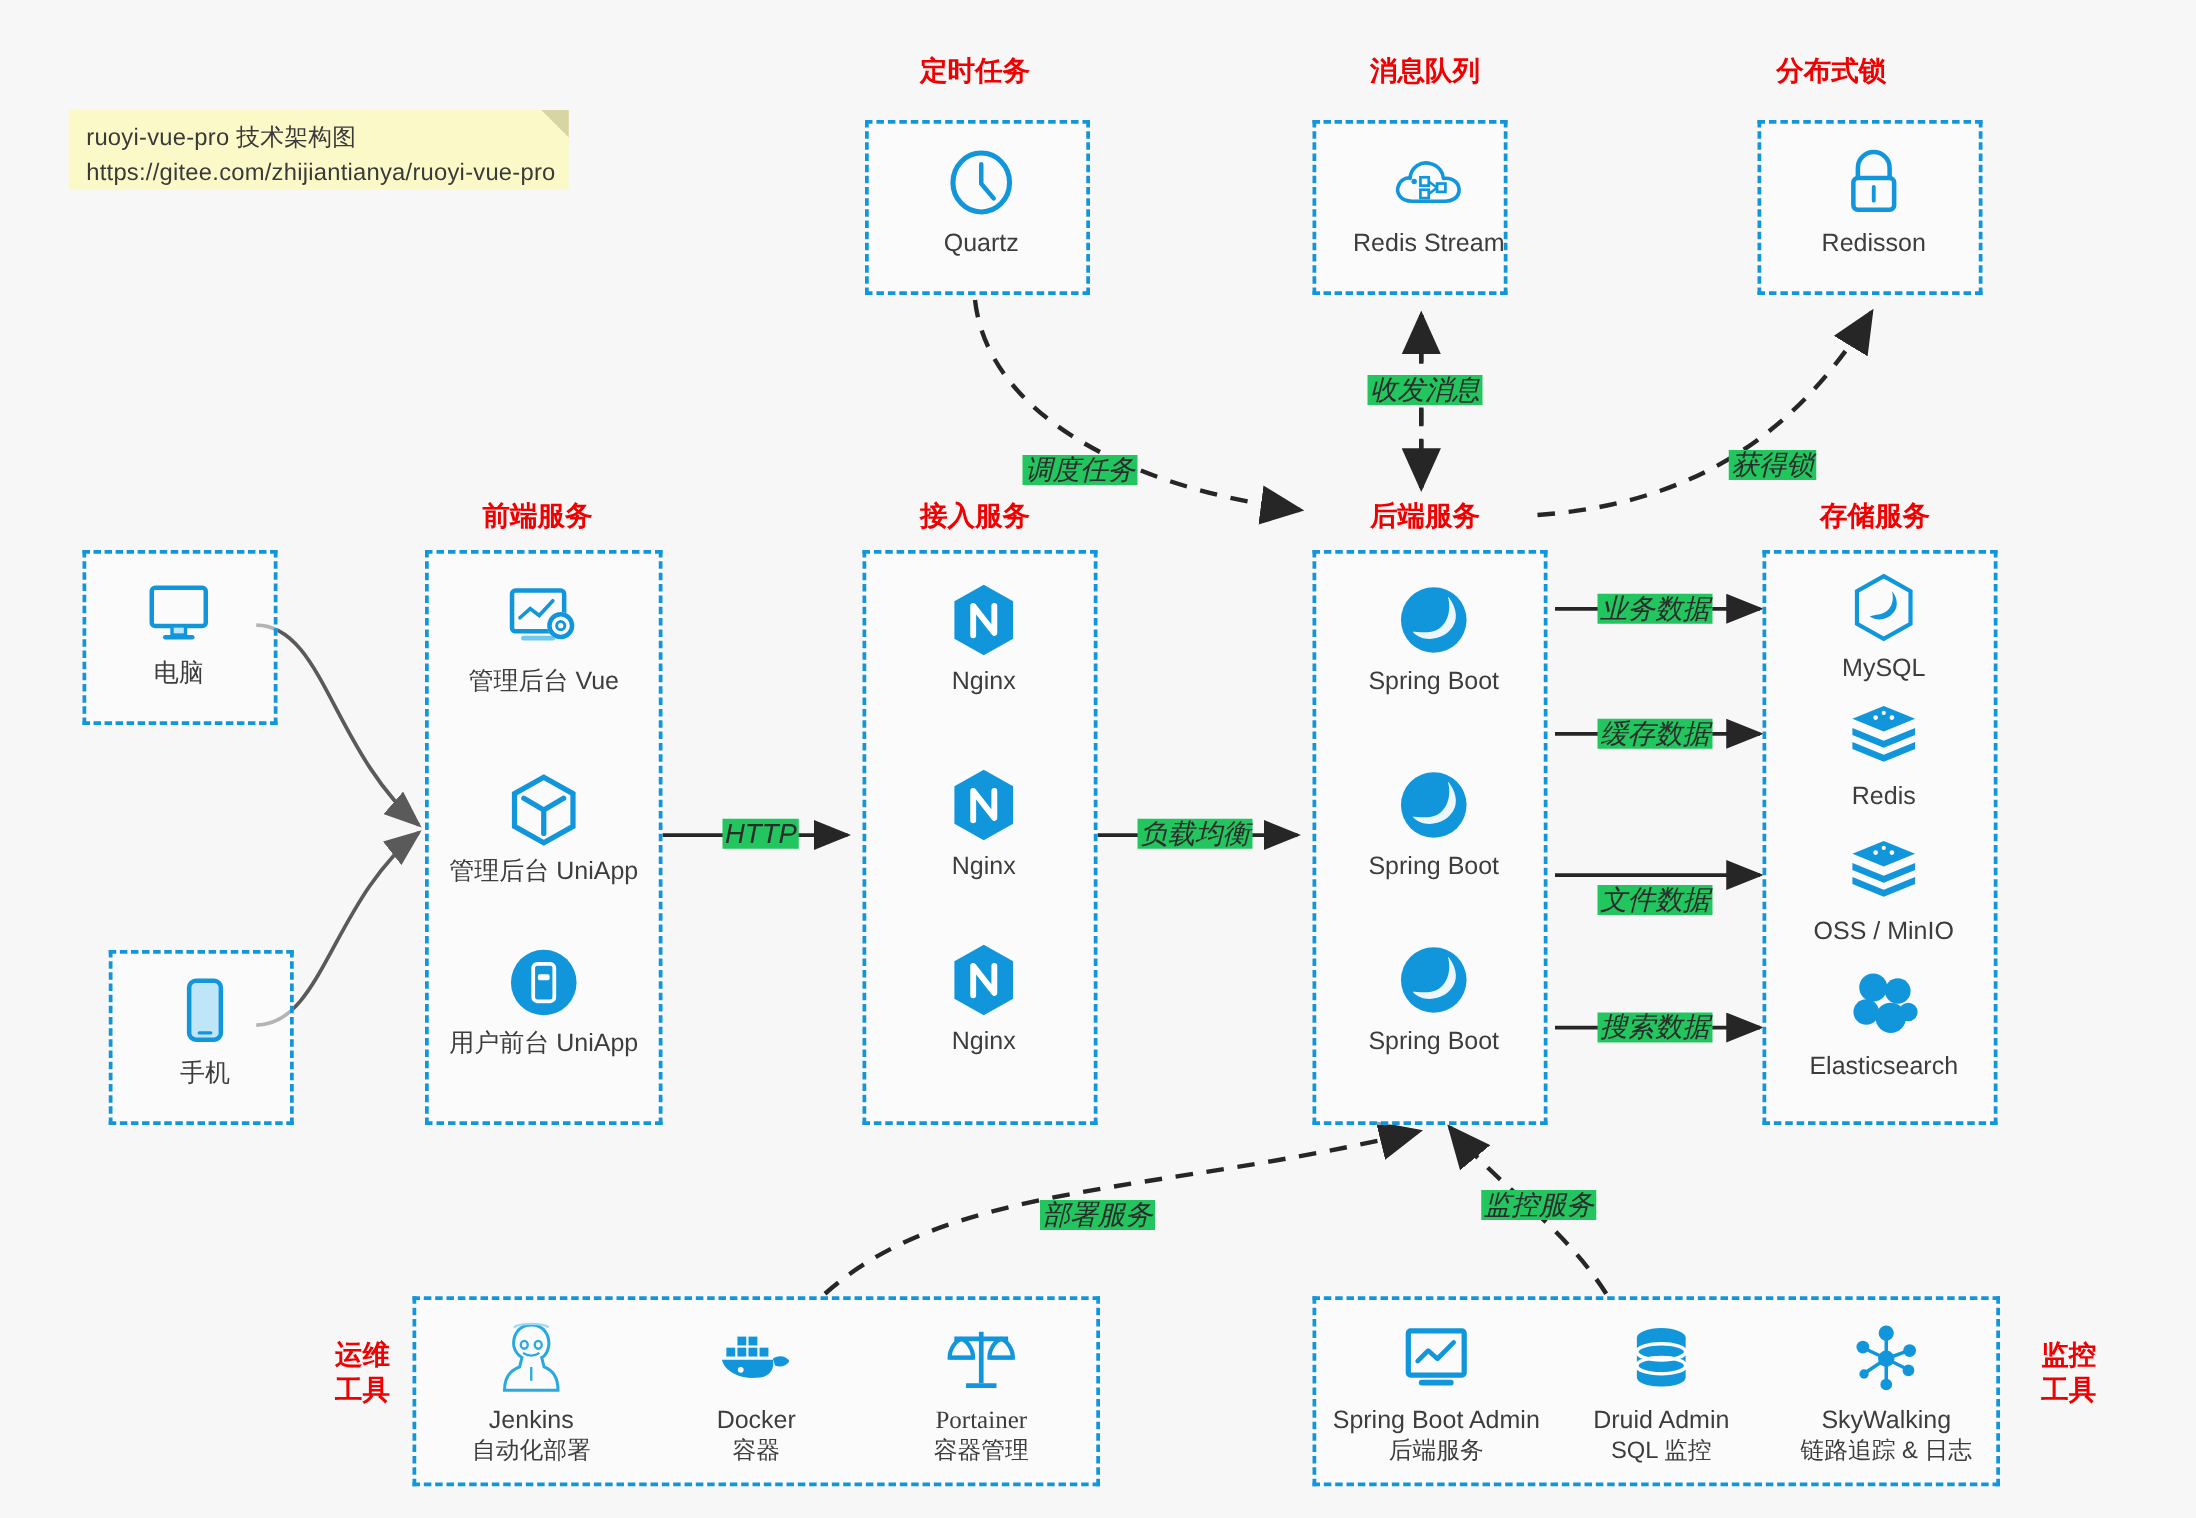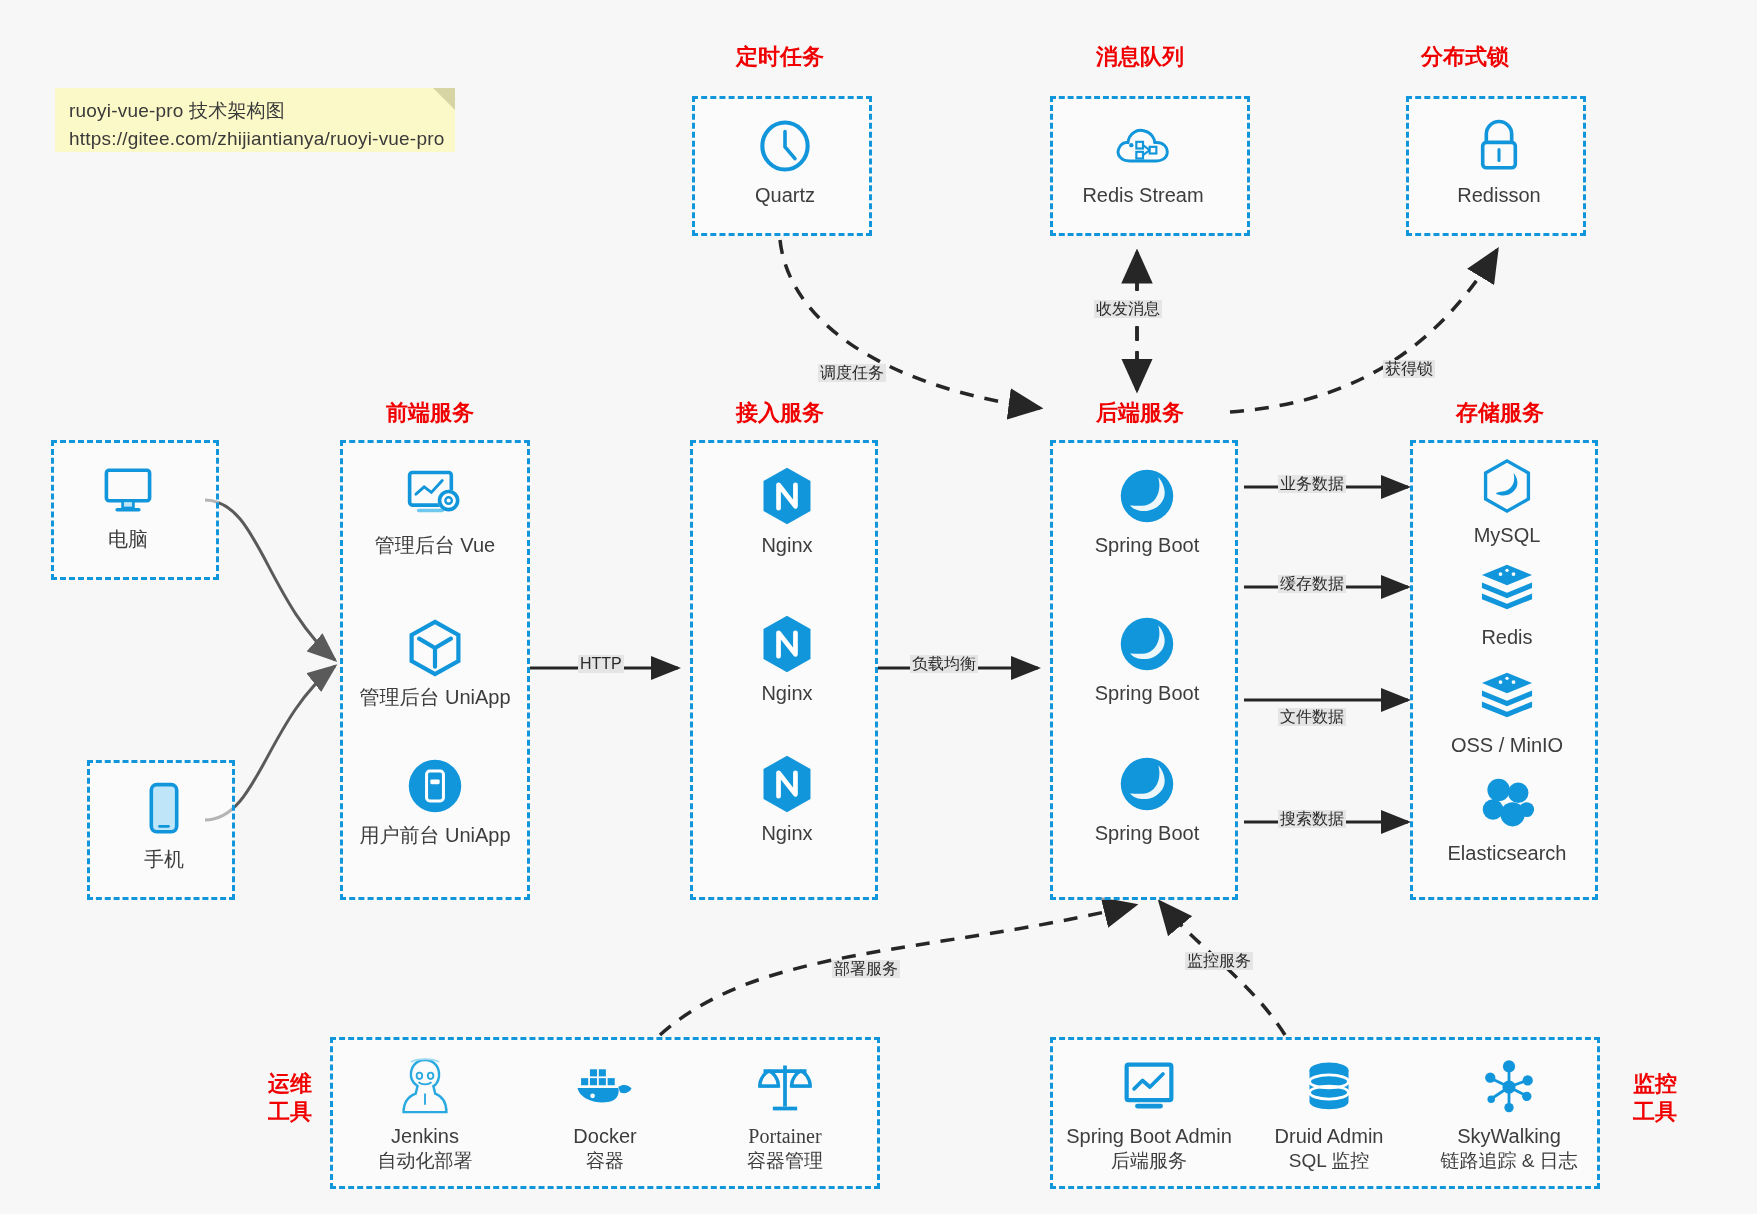--- a/index.html
+++ b/index.html
@@ -63,25 +63,26 @@
   .node .nm{
     font-size:20px;color:#3d3d3d;white-space:nowrap;line-height:1.25;
   }
   .node .sub{
     font-size:19px;color:#3d3d3d;white-space:nowrap;line-height:1.3;
   }
 
   
   .elabel{
     position:absolute;
-    font-size:16px;color:#2b2b2b;
-    background:#e5e5e5;
+    font-size:22px;color:#2b2b2b;
+    background:#22c55e;
     padding:0 2px;
     white-space:nowrap;
     line-height:1.1;
+    font-style:italic;
   }
   svg.layer{position:absolute;left:0;top:0;width:1757px;height:1214px;pointer-events:none;}
 </style>
 </head>
 <body>
 
 <div id="stage">
 
   <svg class="layer" viewBox="0 0 1757 1214">
     <defs>
@@ -138,21 +139,21 @@
         <svg width="58" height="58" viewBox="0 0 64 64">
           <ellipse cx="32" cy="32" rx="25" ry="26" fill="none" stroke="#1296db" stroke-width="4.5"></ellipse>
           <path d="M32 16 L32 33 L43 46" fill="none" stroke="#1296db" stroke-width="4" stroke-linecap="round"></path>
         </svg>
       </div>
       <div class="nm">Quartz</div>
     </div>
   </div>
 
   <div class="abs glabel" style="left:1025px;top:42px;width:230px;">消息队列</div>
-  <div class="abs gbox" style="left:1050px;top:96px;width:200px;height:140px;">
+  <div class="abs gbox" style="left:1050px;top:96px;width:156px;height:140px;">
     <div class="node" style="left:10px;top:14px;">
       <div class="ico">
         <svg width="60" height="52" viewBox="0 0 72 60">
           <path d="M20 48 C9 48 4 40 7 33 C9 27 15 25 18 26 C19 15 29 9 38 12 C46 14 50 21 50 26
                    C60 25 66 31 65 39 C64 45 58 48 52 48 Z" fill="none" stroke="#1296db" stroke-width="3.5" stroke-linejoin="round"></path>
           <rect x="28" y="25" width="8" height="8" fill="none" stroke="#1296db" stroke-width="2.6"></rect>
           <rect x="28" y="37" width="8" height="8" fill="none" stroke="#1296db" stroke-width="2.6"></rect>
           <rect x="44" y="31" width="8" height="8" fill="none" stroke="#1296db" stroke-width="2.6"></rect>
           <path d="M36 29 L44 35 M36 41 L44 35" stroke="#1296db" stroke-width="2.4" fill="none"></path>
           <circle cx="22" cy="29" r="2.6" fill="#1296db"></circle>
@@ -173,21 +174,21 @@
         </svg>
       </div>
       <div class="nm">Redisson</div>
     </div>
   </div>
 
   <div class="elabel" style="left:818px;top:364px;">调度任务</div>
   <div class="elabel" style="left:1094px;top:300px;">收发消息</div>
   <div class="elabel" style="left:1383px;top:360px;">获得锁</div>
 
-  <div class="abs gbox" style="left:51px;top:440px;width:168px;height:140px;">
+  <div class="abs gbox" style="left:66px;top:440px;width:156px;height:140px;">
     <div class="node" style="left:-6px;top:14px;">
       <div class="ico">
         <svg width="58" height="54" viewBox="0 0 64 60">
           <rect x="8" y="8" width="48" height="34" rx="3" fill="none" stroke="#1296db" stroke-width="4"></rect>
           <rect x="26" y="42" width="12" height="8" fill="#bfe6f8" stroke="#1296db" stroke-width="3"></rect>
           <rect x="18" y="50" width="28" height="4" rx="2" fill="#1296db"></rect>
         </svg>
       </div>
       <div class="nm">电脑</div>
     </div>

